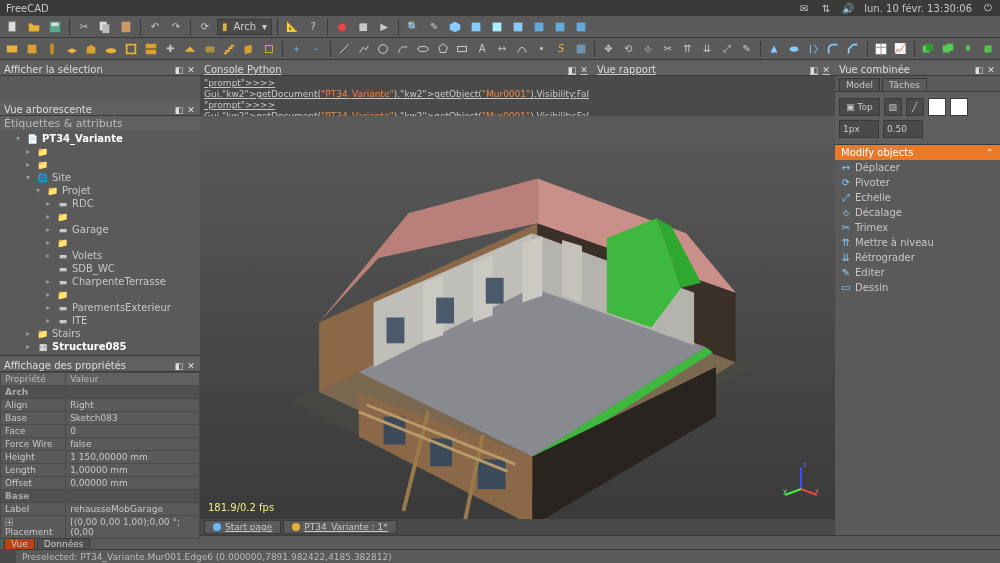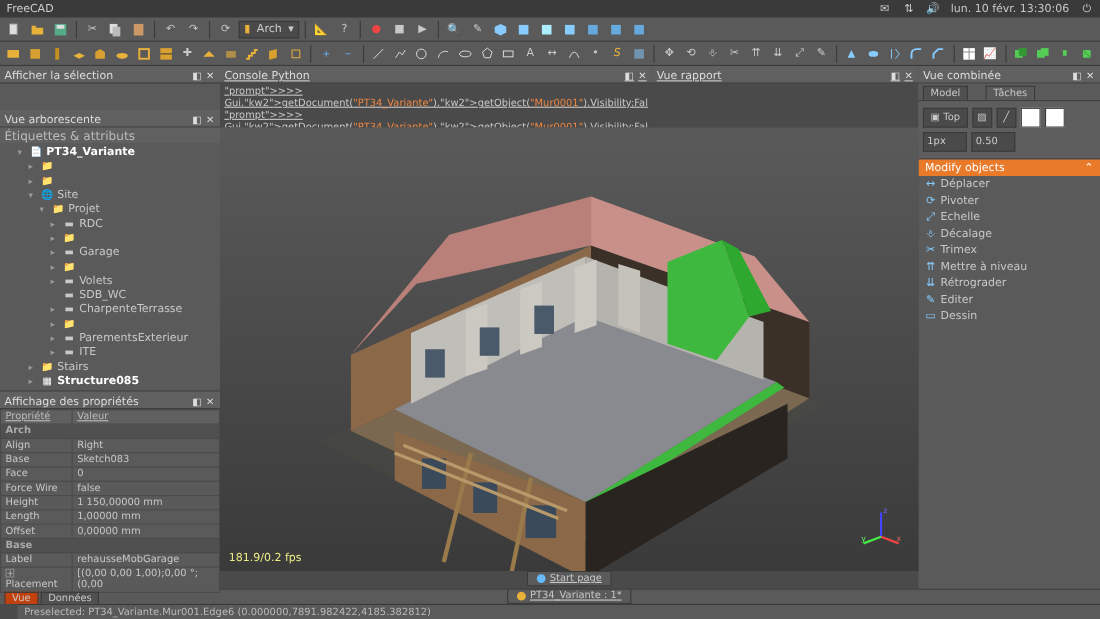--- a/index.html
+++ b/index.html
@@ -46,51 +46,51 @@
 .tree-arrow { width: 10px; font-size: 8px; color: #999; }
 .tree-icon { width: 14px; height: 10px; display: inline-flex; align-items: center; justify-content: center; font-size: 9px; }
 .tree-label { margin-left: 2px; }
 .ind1 { padding-left: 14px; } .ind2 { padding-left: 24px; } .ind3 { padding-left: 34px; } .ind4 { padding-left: 44px; }
 .bold { font-weight: bold; color: #fff; }
 
 
 .prop-panel { height: 180px; border-top: 1px solid #3a3a3a; }
 .prop-body { background: #5a5a5a; }
 .prop-table { width: 100%; font-size: 9px; border-collapse: collapse; }
-.prop-table th { text-align: left; background: #606060; padding: 1px 4px; color: #bbb; font-weight: normal; border: 1px solid #4a4a4a; text-decoration: underline; }
+.prop-table th { text-align: left; background: #606060; padding: 1px 4px; color: #bbb; font-weight: normal; border: 1px solid #4a4a4a; }
 .prop-table td { padding: 1px 4px; border: 1px solid #4a4a4a; }
 .prop-table .group td { background: #505050; color: #aaa; font-weight: bold; }
 .prop-table .expand { display: inline-block; width: 8px; height: 8px; border: 1px solid #888; text-align: center; line-height: 7px; font-size: 8px; margin-right: 3px; }
 
 
 .viewport { flex: 1; background: linear-gradient(#5a5a5a, #3a3a3a); position: relative; overflow: hidden; }
 .viewport svg { width: 100%; height: 100%; }
 .fps { position: absolute; bottom: 6px; left: 8px; color: #ee8; font-size: 10px; }
 .axes { position: absolute; bottom: 18px; right: 14px; }
 
 
 .combo-tabs { height: 16px; background: #5a5a5a; display: flex; padding: 0 4px; gap: 2px; align-items: flex-end; border-bottom: 1px solid #3a3a3a; }
 .combo-tab { padding: 1px 6px; background: #505050; border: 1px solid #3a3a3a; border-bottom: none; font-size: 9px; cursor: pointer; }
-.combo-tab.active { background: #5a5a5a; margin-left: 14px; }
+.combo-tab.active { background: #5a5a5a; }
 
 .combo-tools { padding: 6px 4px; display: flex; gap: 4px; flex-wrap: wrap; background: #5e5e5e; border-bottom: 1px solid #3a3a3a; }
 .combo-tools .btn { height: 18px; background: #4a4a4a; border: 1px solid #3a3a3a; padding: 0 6px; display: flex; align-items: center; font-size: 9px; cursor: pointer; }
 .combo-tools .sq { width: 18px; padding: 0; justify-content: center; }
 .combo-tools input { width: 40px; height: 18px; background: #4a4a4a; border: 1px solid #3a3a3a; color: #ccc; font-size: 9px; padding: 0 3px; }
 
 .modify-hdr { background: #e87a2a; color: #fff; padding: 2px 6px; font-size: 10px; font-weight: normal; display: flex; justify-content: space-between; align-items: center; }
 .modify-list .item { padding: 2px 6px; font-size: 10px; display: flex; align-items: center; gap: 4px; cursor: pointer; }
 .modify-list .item .ic { width: 10px; height: 10px; display: inline-flex; align-items: center; justify-content: center; color: #8cf; }
 
 
 .bottom-tabs { height: 14px; background: #5a5a5a; display: flex; align-items: flex-end; padding: 0 4px; gap: 2px; border-top: 1px solid #3a3a3a; }
 .btab { padding: 0 6px; background: #505050; border: 1px solid #3a3a3a; border-bottom: none; font-size: 9px; cursor: pointer; }
 .btab.active { background: #c2410c; }
 
-.doc-tabs { height: 16px; background: #4a4a4a; display: flex; align-items: center; padding: 0 4px; gap: 2px; flex-direction: column; }
+.doc-tabs { height: 16px; background: #4a4a4a; display: flex; align-items: center; padding: 0 4px; gap: 2px; }
 .doc-tab { padding: 1px 8px; background: #5a5a5a; font-size: 9px; display: flex; align-items: center; gap: 4px; cursor: pointer; border: 1px solid #3a3a3a; }
 .doc-tab .dot { width: 8px; height: 8px; border-radius: 50%; }
 
 
 .statusbar { height: 14px; background: #5a5a5a; padding: 0 6px; font-size: 9px; display: flex; align-items: center; color: #bbb; border-top: 1px solid #3a3a3a; margin-left: 16px; }
 
 
 svg.ico { width: 14px; height: 14px; }
 </style>
 </head>

